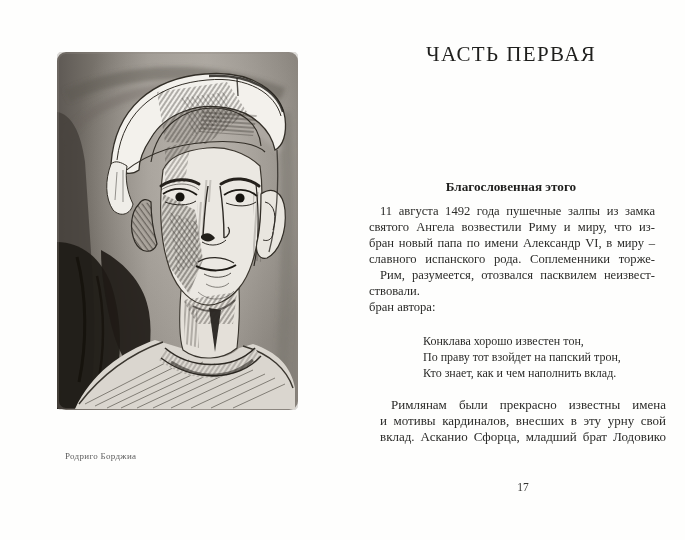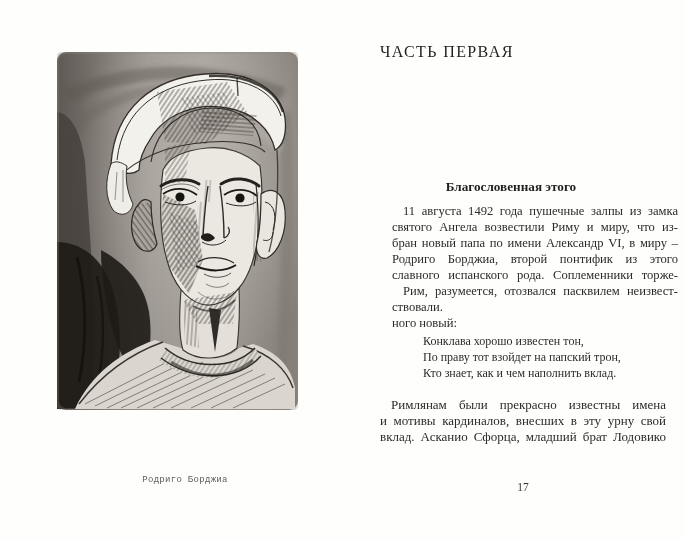--- a/index.html
+++ b/index.html
@@ -7,34 +7,34 @@
     width:685px;height:540px;position:relative;overflow:hidden;
     background:#fefefd;
     font-family:"Liberation Serif","DejaVu Serif",serif;
     color:#2b2b29;
   }
   .abs{position:absolute;}
   
   .portrait-wrap{left:57px;top:52px;width:241px;height:358px;}
   .portrait-wrap svg{display:block;width:241px;height:358px;}
   .caption{
-    left:65px;top:451px;width:240px;text-align:center;
-    font-family:Liberation Mono, monospace;
-    font-size:9px;letter-spacing:.3px;color:#5e5e5e;margin-top:24px;
+    left:65px;top:451px;width:240px;text-align:left;
+    font-family:Liberation Serif, serif;
+    font-size:9px;letter-spacing:.3px;color:#5e5e5e;
   }
   
   .part-title{
-    left:380px;top:43px;width:262px;text-align:left;
-    font-size:16px;letter-spacing:1.4px;color:#1f1f1d;line-height:1.1;
+    left:380px;top:43px;width:262px;text-align:center;
+    font-size:21px;letter-spacing:1.4px;color:#1f1f1d;line-height:1.1;
   }
   .section-heading{
     left:380px;top:179px;width:262px;text-align:center;
     font-weight:bold;font-size:13.2px;color:#1f1f1d;line-height:1.15;
   }
-  .body-block{left:392px;top:203px;width:286px;font-size:12.6px;line-height:16px;}
+  .body-block{left:369px;top:203px;width:286px;font-size:12.6px;line-height:16px;}
   .verse-block{left:423px;top:333px;width:230px;font-size:12px;line-height:16px;}
   .para3-block{left:380px;top:397px;width:286px;font-size:13px;line-height:16px;}
   .ln{height:16px;white-space:nowrap;}
   .jl{white-space:normal;text-align:justify;text-align-last:justify;}
   .ind{text-indent:11px;}
   .page-number{
     left:380px;top:481px;width:286px;text-align:center;
     font-size:11.5px;color:#333331;
   }
 </style>
@@ -188,25 +188,24 @@
 <div class="abs caption">Родриго Борджиа</div>
 
 <div>
   <div class="abs part-title">ЧАСТЬ ПЕРВАЯ</div>
   <div class="abs section-heading">Благословенная этого</div>
 
   <div class="abs body-block">
     <div class="ln jl ind">11 августа 1492 года пушечные залпы из замка</div>
     <div class="ln jl">святого Ангела возвестили Риму и миру, что из-</div>
     <div class="ln jl">бран новый папа по имени Александр VI, в миру –</div>
-    <div class="ln jl">Родриго Борджиа, второй понтифик из этого</div>
     <div class="ln jl">славного испанского рода. Соплеменники торже-</div>
     <div class="ln jl ind">Рим, разумеется, отозвался пасквилем неизвест-</div>
     <div class="ln">ствовали.</div>
-    <div class="ln">ного новый:</div>
+    <div class="ln">бран автора:</div>
   </div>
 
   <div class="abs verse-block">
     <div class="ln">Конклава хорошо известен тон,</div>
     <div class="ln">По праву тот взойдет на папский трон,</div>
     <div class="ln">Кто знает, как и чем наполнить вклад.</div>
   </div>
 
   <div class="abs para3-block">
     <div class="ln jl ind">Римлянам были прекрасно известны имена</div>

